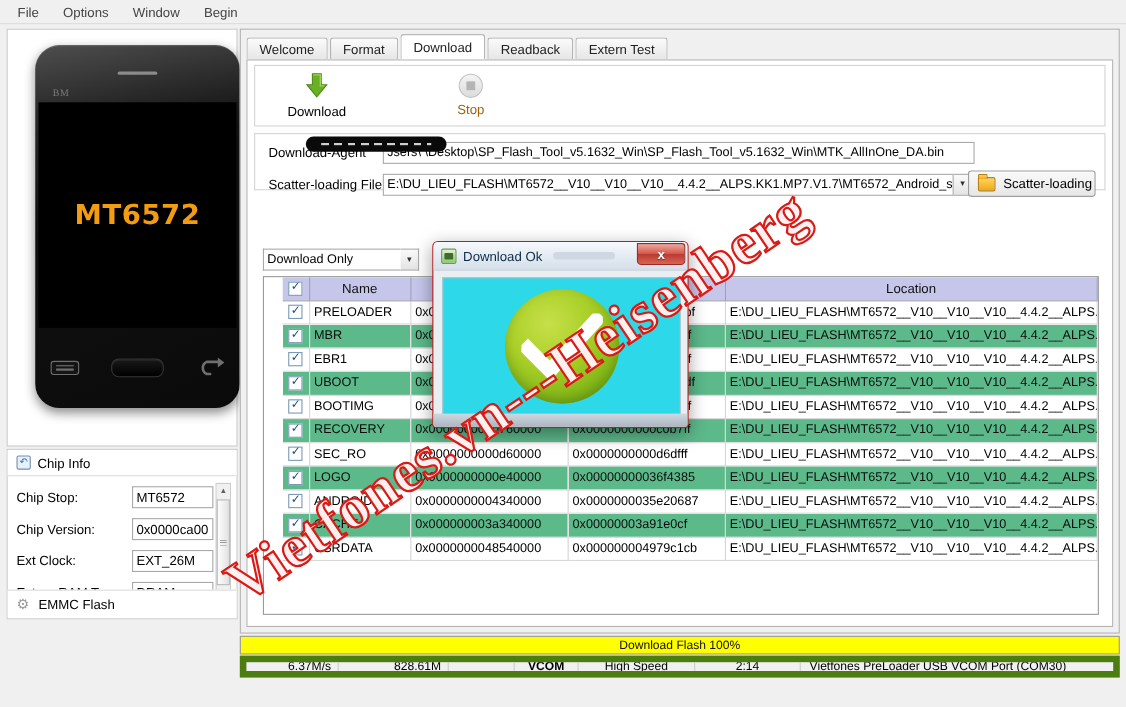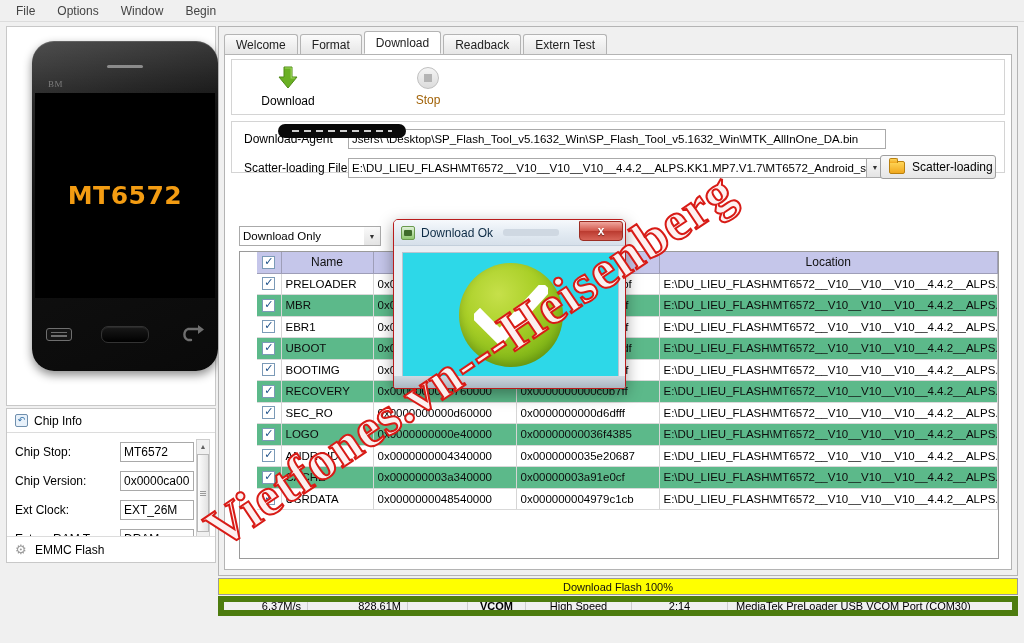--- a/index.html
+++ b/index.html
@@ -598,21 +598,21 @@
     <span>Download Flash 100%</span>
   </div>
 
   <div id="status-bar">
     <div class="sb-cell sb-right" id="sb-speed">6.37M/s</div>
     <div class="sb-cell sb-right" id="sb-size">828.61M</div>
     <div class="sb-cell" id="sb-blank"></div>
     <div class="sb-cell sb-center" id="sb-storage">VCOM</div>
     <div class="sb-cell sb-center" id="sb-mode">High Speed</div>
     <div class="sb-cell sb-center" id="sb-time">2:14</div>
-    <div class="sb-cell sb-left" id="sb-port">MediaTek PreLoader USB VCOM Port (COM30)</div>
+    <div class="sb-cell sb-left" id="sb-port">Vietfones PreLoader USB VCOM Port (COM30)</div>
   </div>
 
   <div id="dialog">
     <div id="dialog-titlebar">
       <span id="dialog-app-icon"></span>
       <span id="dialog-title">Download Ok</span>
       <span id="dialog-title-ghost"></span>
       <span id="dialog-close">x</span>
     </div>
     <div id="dialog-body" style="background: rgb(45, 216, 232);">

